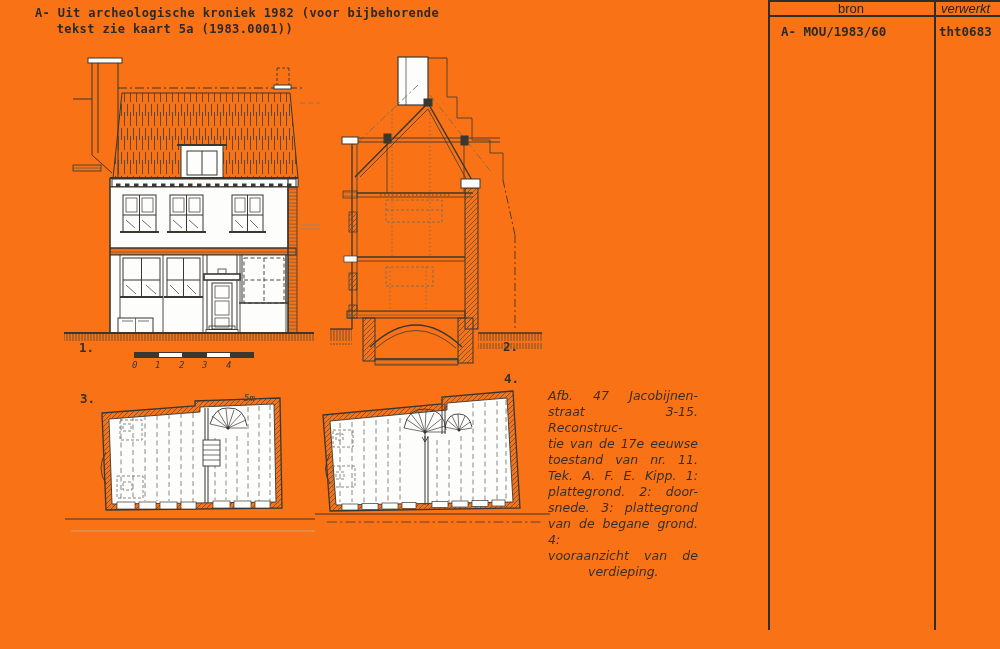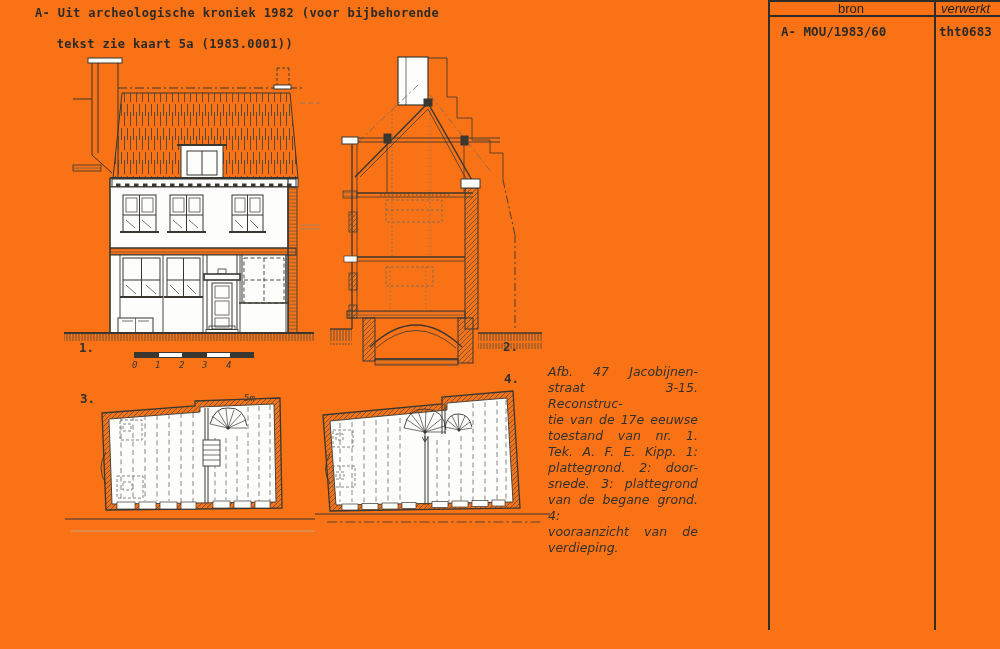--- a/index.html
+++ b/index.html
@@ -1,29 +1,29 @@
 <!DOCTYPE html>
 <html><head>
 <meta charset="utf-8">
 <style>
   html,body{margin:0;padding:0;background:#e8e8e8;}
   .page{position:relative;width:1000px;height:649px;background:#f97316;overflow:hidden;
         font-family:"DejaVu Sans",sans-serif;color:#2f2d29;}
   .tw{font-family:"DejaVu Sans Mono","Liberation Mono",monospace;}
   .header-note{position:absolute;left:35px;top:5px;font-size:12px;line-height:16px;
         letter-spacing:.4px;font-weight:bold;color:#2b2a26;}
-  .header-note .l2{margin-left:3ch;margin-top:15px;}
+  .header-note .l2{margin-left:3ch;}
   .fig-label{position:absolute;font-size:12.5px;font-weight:bold;color:#33312c;
         font-family:"DejaVu Sans Mono",monospace;}
   svg{position:absolute;}
   
-  .caption{position:absolute;left:548px;top:364px;width:150px;font-size:12.5px;
+  .caption{position:absolute;left:548px;top:388px;width:150px;font-size:12.5px;
         font-style:italic;line-height:16px;color:#33312d;}
   .caption div{text-align:justify;text-align-last:justify;}
-  .caption div:last-child{text-align-last:left;}
+  .caption div:last-child{text-align-last:left;margin-left:40px;}
   
   .vline{position:absolute;top:0;width:2px;height:630px;background:#2f2d29;}
   .hline{position:absolute;height:2px;background:#2f2d29;}
   .reg-head{position:absolute;top:1px;font-size:13px;font-family:"Liberation Sans","DejaVu Sans",sans-serif;color:#23221f;}
   .reg-val{position:absolute;top:24px;font-size:12.5px;font-weight:bold;color:#2b2a26;}
   
   .scalebar{position:absolute;left:134px;top:352px;width:118px;height:22px;}
   .scalebar .bar{display:flex;width:118px;height:4px;border:1px solid #3a3731;}
   .scalebar .seg{flex:1;}
   .scalebar .seg.f{background:#3a3731;}
@@ -360,21 +360,21 @@
     <span class="tick" style="left:45px;">2</span>
     <span class="tick" style="left:68px;">3</span>
     <span class="tick" style="left:92px;">4</span>
     <span class="tick" style="left:110px;margin-top:33px;">5m</span>
   </div>
 
   <div class="caption">
     <div>Afb. 47  Jacobijnen-</div>
     <div>straat 3-15. Reconstruc-</div>
     <div>tie van de 17e eeuwse</div>
-    <div>toestand van nr. 1.</div>
+    <div>toestand van nr. 11.</div>
     <div>Tek. A. F. E. Kipp. 1:</div>
     <div>plattegrond. 2: door-</div>
     <div>snede. 3: plattegrond</div>
     <div>van de begane grond. 4:</div>
     <div>vooraanzicht van de</div>
     <div>verdieping.</div>
   </div>
 
   <div>
     <div class="hline" style="left:768px;top:0;width:232px;"></div>

